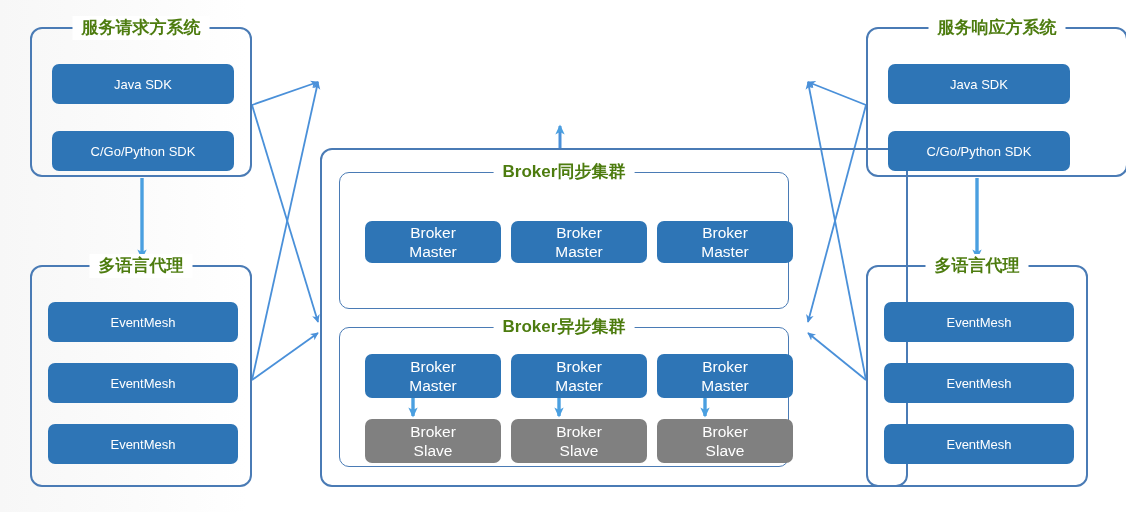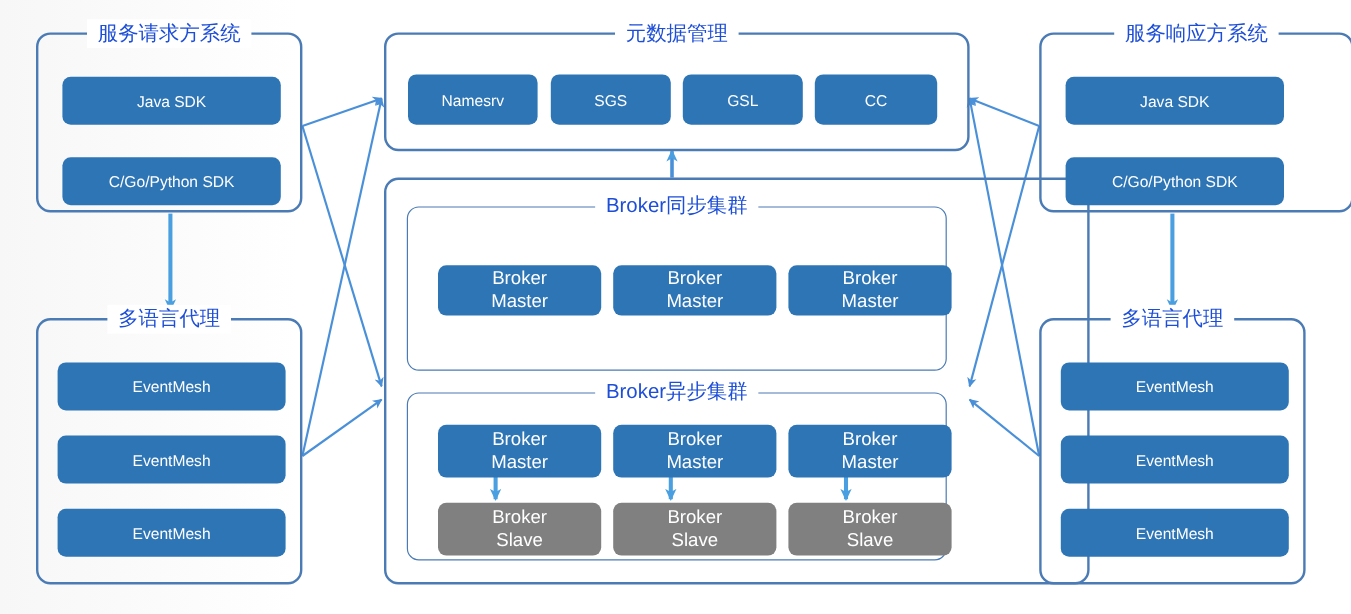--- a/index.html
+++ b/index.html
@@ -24,22 +24,22 @@
     border-radius: 12px;
     background: transparent;
   }
   .panel-title {
     position: absolute;
     top: -13px;
     left: 50%;
     transform: translateX(-50%);
     background: #ffffff;
     padding: 0 9px;
-    color: #1d4ed8;
-    font-weight: normal;
+    color: #4d7c0f;
+    font-weight: bold;
     font-size: 17px;
     line-height: 24px;
     white-space: nowrap;
   }
 
   
   .panel.inner {
     border: 1.6px solid #4A7BB5;
     border-radius: 10px;
   }
@@ -122,27 +122,20 @@
     <div class="node" style="left:20px; top:102px; width:182px; height:40px;">C/Go/Python SDK</div>
   </div>
 
   <div class="panel" style="left:30px; top:265px; width:222px; height:222px;">
     <div class="panel-title">多语言代理</div>
     <div class="node" style="left:16px; top:35px; width:190px; height:40px;">EventMesh</div>
     <div class="node" style="left:16px; top:96px; width:190px; height:40px;">EventMesh</div>
     <div class="node" style="left:16px; top:157px; width:190px; height:40px;">EventMesh</div>
   </div>
 
-  <div class="panel" style="left:320px; top:27px; width:488px; height:99px;">
-    <div class="panel-title">元数据管理</div>
-    <div class="node" style="left:18px; top:33px; width:108px; height:42px;">Namesrv</div>
-    <div class="node" style="left:137px; top:33px; width:100px; height:42px;">SGS</div>
-    <div class="node" style="left:247px; top:33px; width:100px; height:42px;">GSL</div>
-    <div class="node" style="left:357px; top:33px; width:102px; height:42px;">CC</div>
-  </div>
 
   <div class="panel" style="left:320px; top:148px; width:588px; height:339px;">
 
     <div class="panel inner" style="left:17px; top:22px; width:450px; height:137px;">
       <div class="panel-title">Broker同步集群</div>
       <div class="node tall" style="left:25px; top:48px; width:136px; height:42px;">Broker
 Master</div>
       <div class="node tall" style="left:171px; top:48px; width:136px; height:42px;">Broker
 Master</div>
       <div class="node tall" style="left:317px; top:48px; width:136px; height:42px;">Broker

